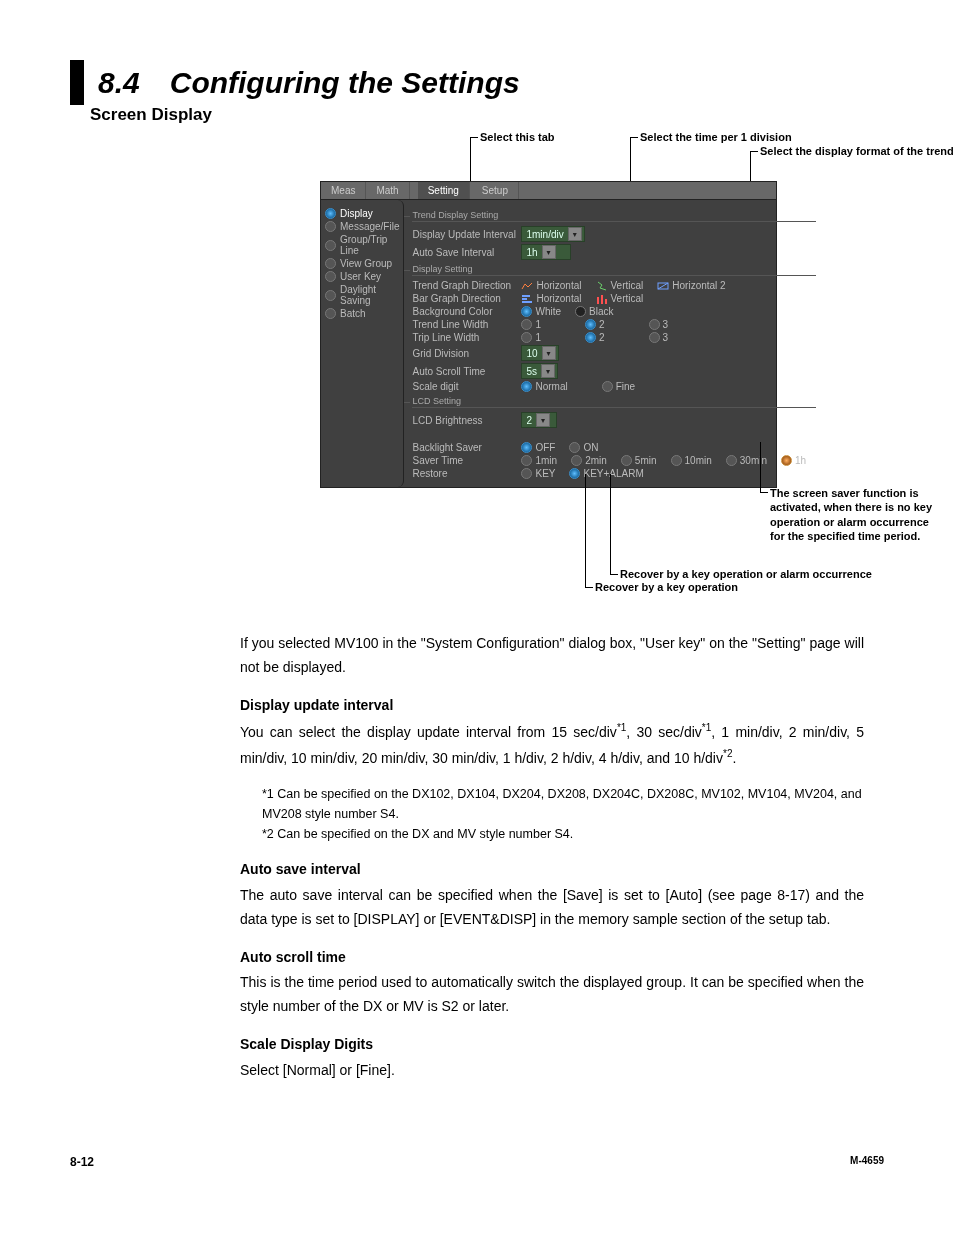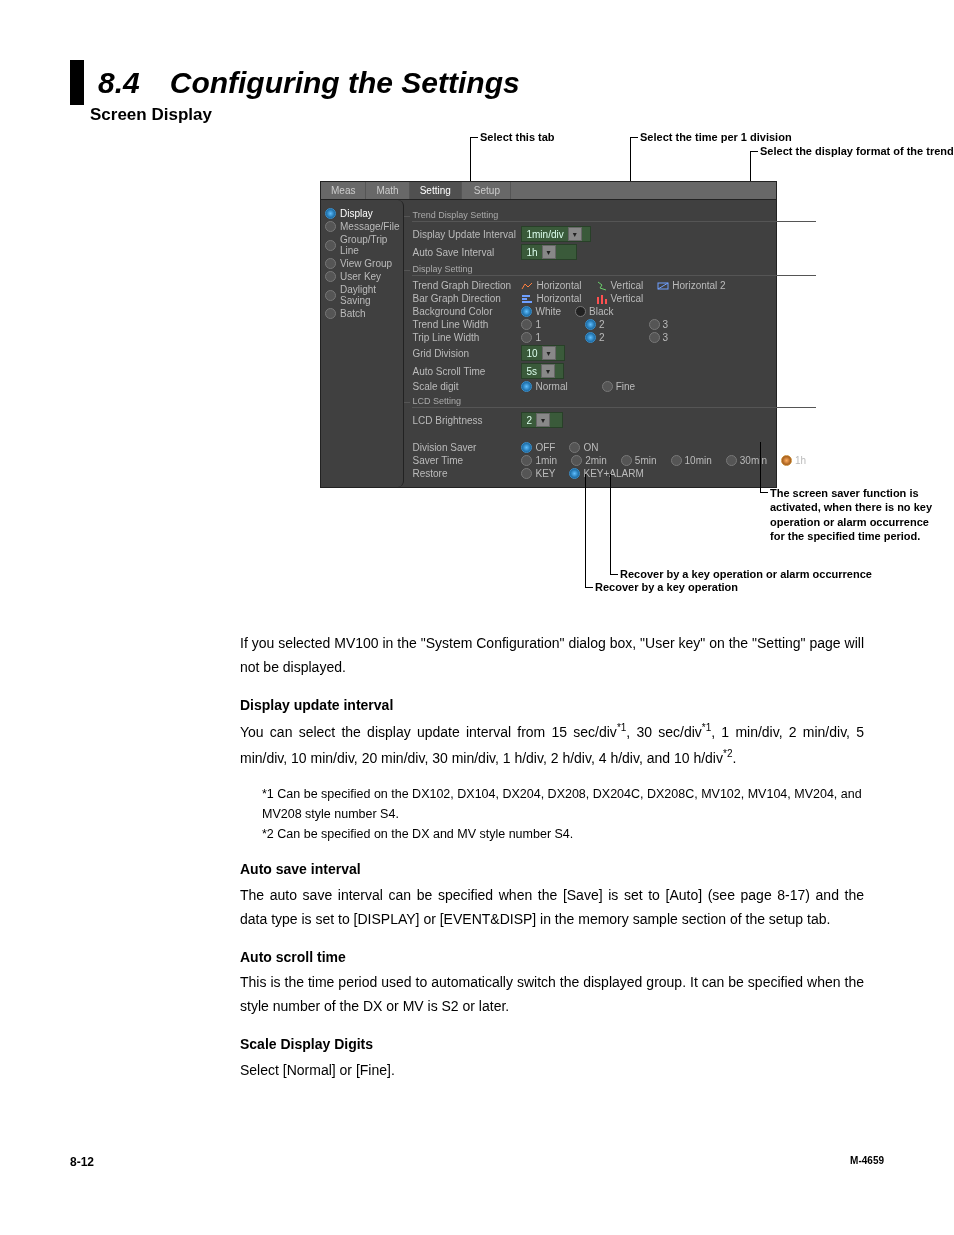--- a/index.html
+++ b/index.html
@@ -76,20 +76,21 @@
   }
   .tab {
     padding: 3px 10px;
     border-right: 1px solid #555;
     background: #686868;
     color: #ccc;
   }
   .tab.active {
     background: #505050;
     color: #fff;
+    margin-left: 8px;
   }
   .app-body {
     display: flex;
   }
   .sidebar {
     width: 118px;
     background: #404040;
     padding: 6px 4px;
     border-right: 1px solid #222;
     border-radius: 6px;
@@ -136,21 +137,21 @@
     color: #bbb;
     flex-shrink: 0;
   }
   .dropdown {
     display: inline-flex;
     align-items: center;
     background: #3a5a3a;
     border: 1px solid #284028;
     height: 14px;
     min-width: 42px;
-    padding: 0 8px 0 4px;
+    padding: 0 2px 0 4px;
     color: #dfe;
     position: relative;
   }
   .dropdown .arrow {
     width: 12px; height: 12px;
     background: #888;
     border: 1px solid #666;
     margin-left: 4px;
     display:flex;align-items:center;justify-content:center;
     font-size:8px;color:#222;
@@ -398,21 +399,21 @@
           <div class="group-title">LCD Setting</div>
           <div class="row">
               <span class="lbl">LCD Brightness</span>
             <span class="dropdown" style="min-width:28px">
                 <span>2</span>
                 <span class="arrow">▾</span>
               </span>
           </div>
           <div style="height:10px"></div>
           <div class="row">
-              <span class="lbl">Division Saver</span>
+              <span class="lbl">Backlight Saver</span>
             <span class="opt">
                 <span class="radio sel"></span>
                 <span>OFF</span>
               </span>
             <span class="opt">
                 <span class="radio"></span>
                 <span>ON</span>
               </span>
           </div>
           <div class="row">

